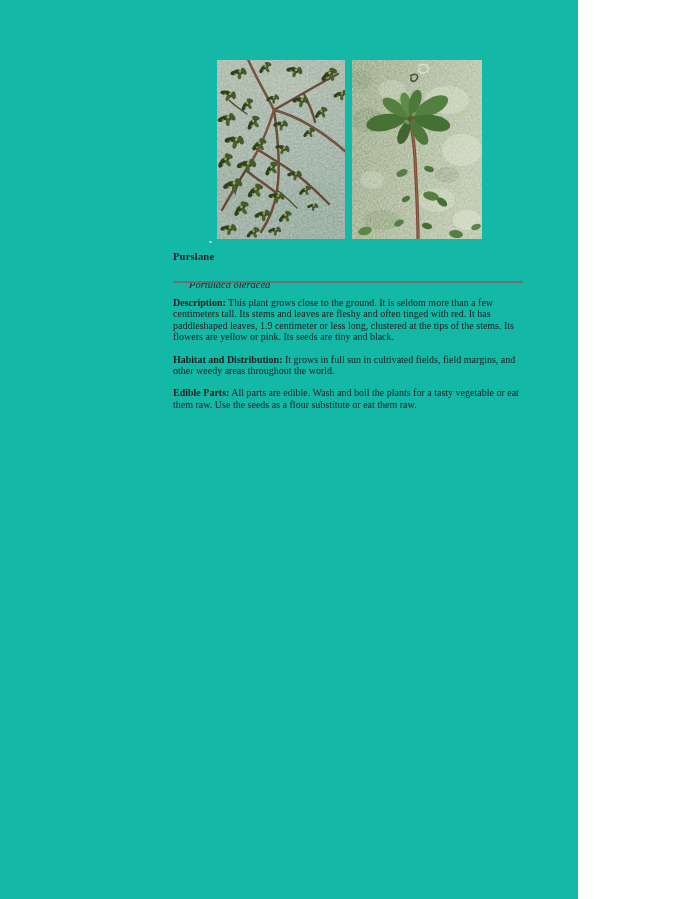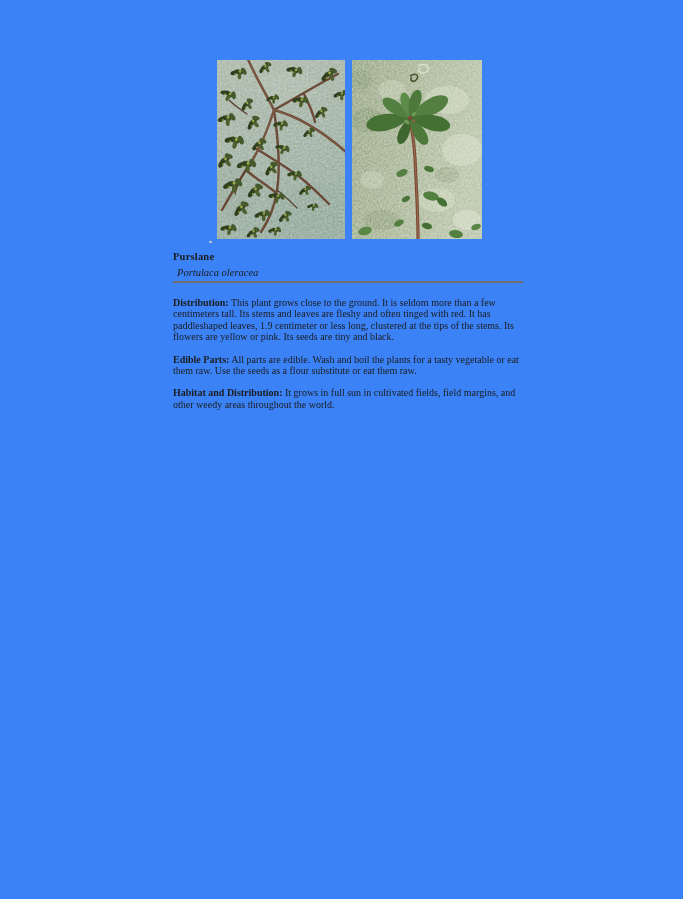--- a/index.html
+++ b/index.html
@@ -1,35 +1,35 @@
 <!DOCTYPE html>
 <html><head>
 <meta charset="utf-8">
 <style>
   html, body { margin:0; padding:0; background:#ffffff; }
   .page {
-    position:relative; width:683px; height:899px; background:#3b82f6;
+    position:relative; width:578px; height:899px; background:#14b8a6;
     overflow:hidden; font-family:"Liberation Serif", serif; color:#1c1c1c;
   }
   figure.photo { position:absolute; top:60px; margin:0; padding:0; line-height:0; }
   .photo-left  { left:217px; width:128px; height:179px; }
   .photo-right { left:352px; width:130px; height:179px; }
   .photo svg { display:block; }
 
   .speck {
     position:absolute; left:209px; top:241px; width:3px; height:2px;
     background:#c9c9c9; border-radius:1px;
   }
 
   .titleblock { position:absolute; left:173px; top:251px; }
   h1.common {
     margin:0; font-size:10.5px; line-height:11.5px; font-weight:bold;
     letter-spacing:0.2px;
   }
-  .sci { margin:4px; font-size:10.5px; line-height:11.5px; font-style:italic; }
+  .sci { margin:16px; font-size:10.5px; line-height:11.5px; font-style:italic; }
 
   .rule {
     position:absolute; left:173px; top:281px; width:350px; height:2px;
     background:#6f6f6f;
   }
 
   .bodytext {
     position:absolute; left:173px; top:297px; width:354px;
     font-size:10px; line-height:11.4px; text-align:left;
   }
@@ -184,18 +184,18 @@
   <span class="speck"></span>
 
   <div class="titleblock">
     <h1 class="common">Purslane</h1>
     <div class="sci">Portulaca oleracea</div>
   </div>
 
   <div class="rule"></div>
 
   <div class="bodytext">
-    <p><b>Distribution:</b> <span>This plant grows close to the ground. It is seldom more than a few centimeters tall. Its stems and leaves are fleshy and often tinged with red. It has paddleshaped leaves, 1.9 centimeter or less long, clustered at the tips of the stems. Its flowers are yellow or pink. Its seeds are tiny and black.</span></p>
+    <p><b>Description:</b> <span>This plant grows close to the ground. It is seldom more than a few centimeters tall. Its stems and leaves are fleshy and often tinged with red. It has paddleshaped leaves, 1.9 centimeter or less long, clustered at the tips of the stems. Its flowers are yellow or pink. Its seeds are tiny and black.</span></p>
+    <p><b>Habitat and Distribution:</b> <span>It grows in full sun in cultivated fields, field margins, and other weedy areas throughout the world.</span></p>
     <p><b>Edible Parts:</b> <span>All parts are edible. Wash and boil the plants for a tasty vegetable or eat them raw. Use the seeds as a flour substitute or eat them raw.</span></p>
-    <p><b>Habitat and Distribution:</b> <span>It grows in full sun in cultivated fields, field margins, and other weedy areas throughout the world.</span></p>
   </div>
 
 </div>
 
 </body></html>

